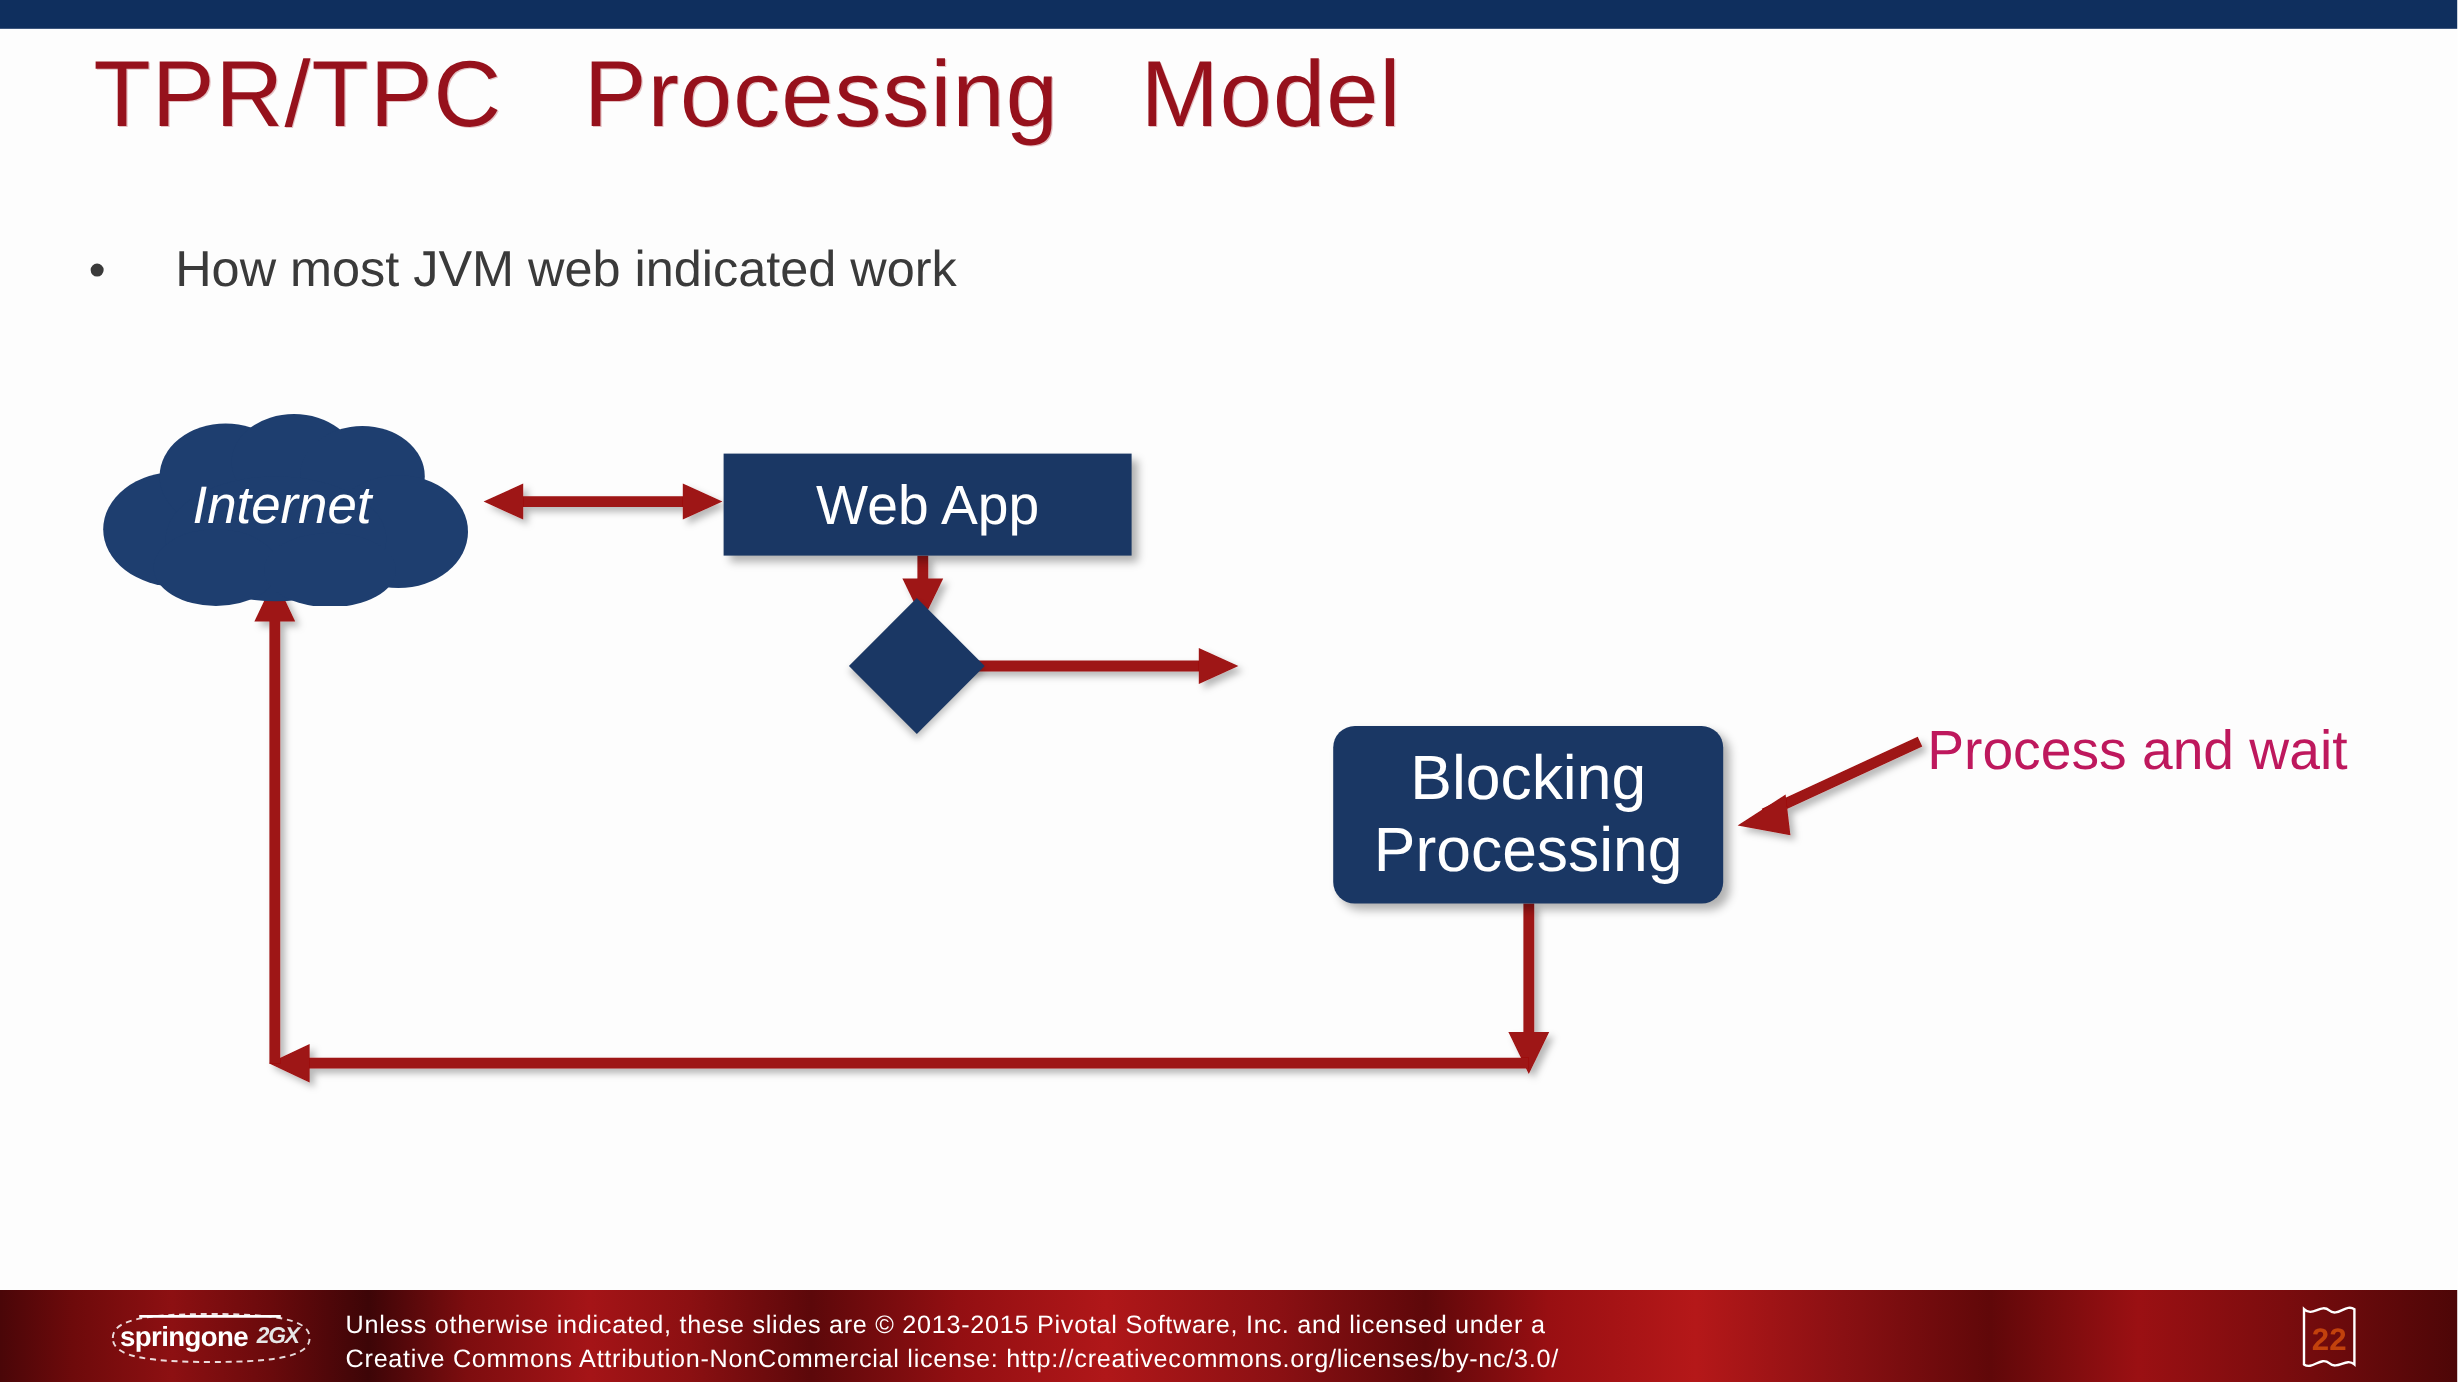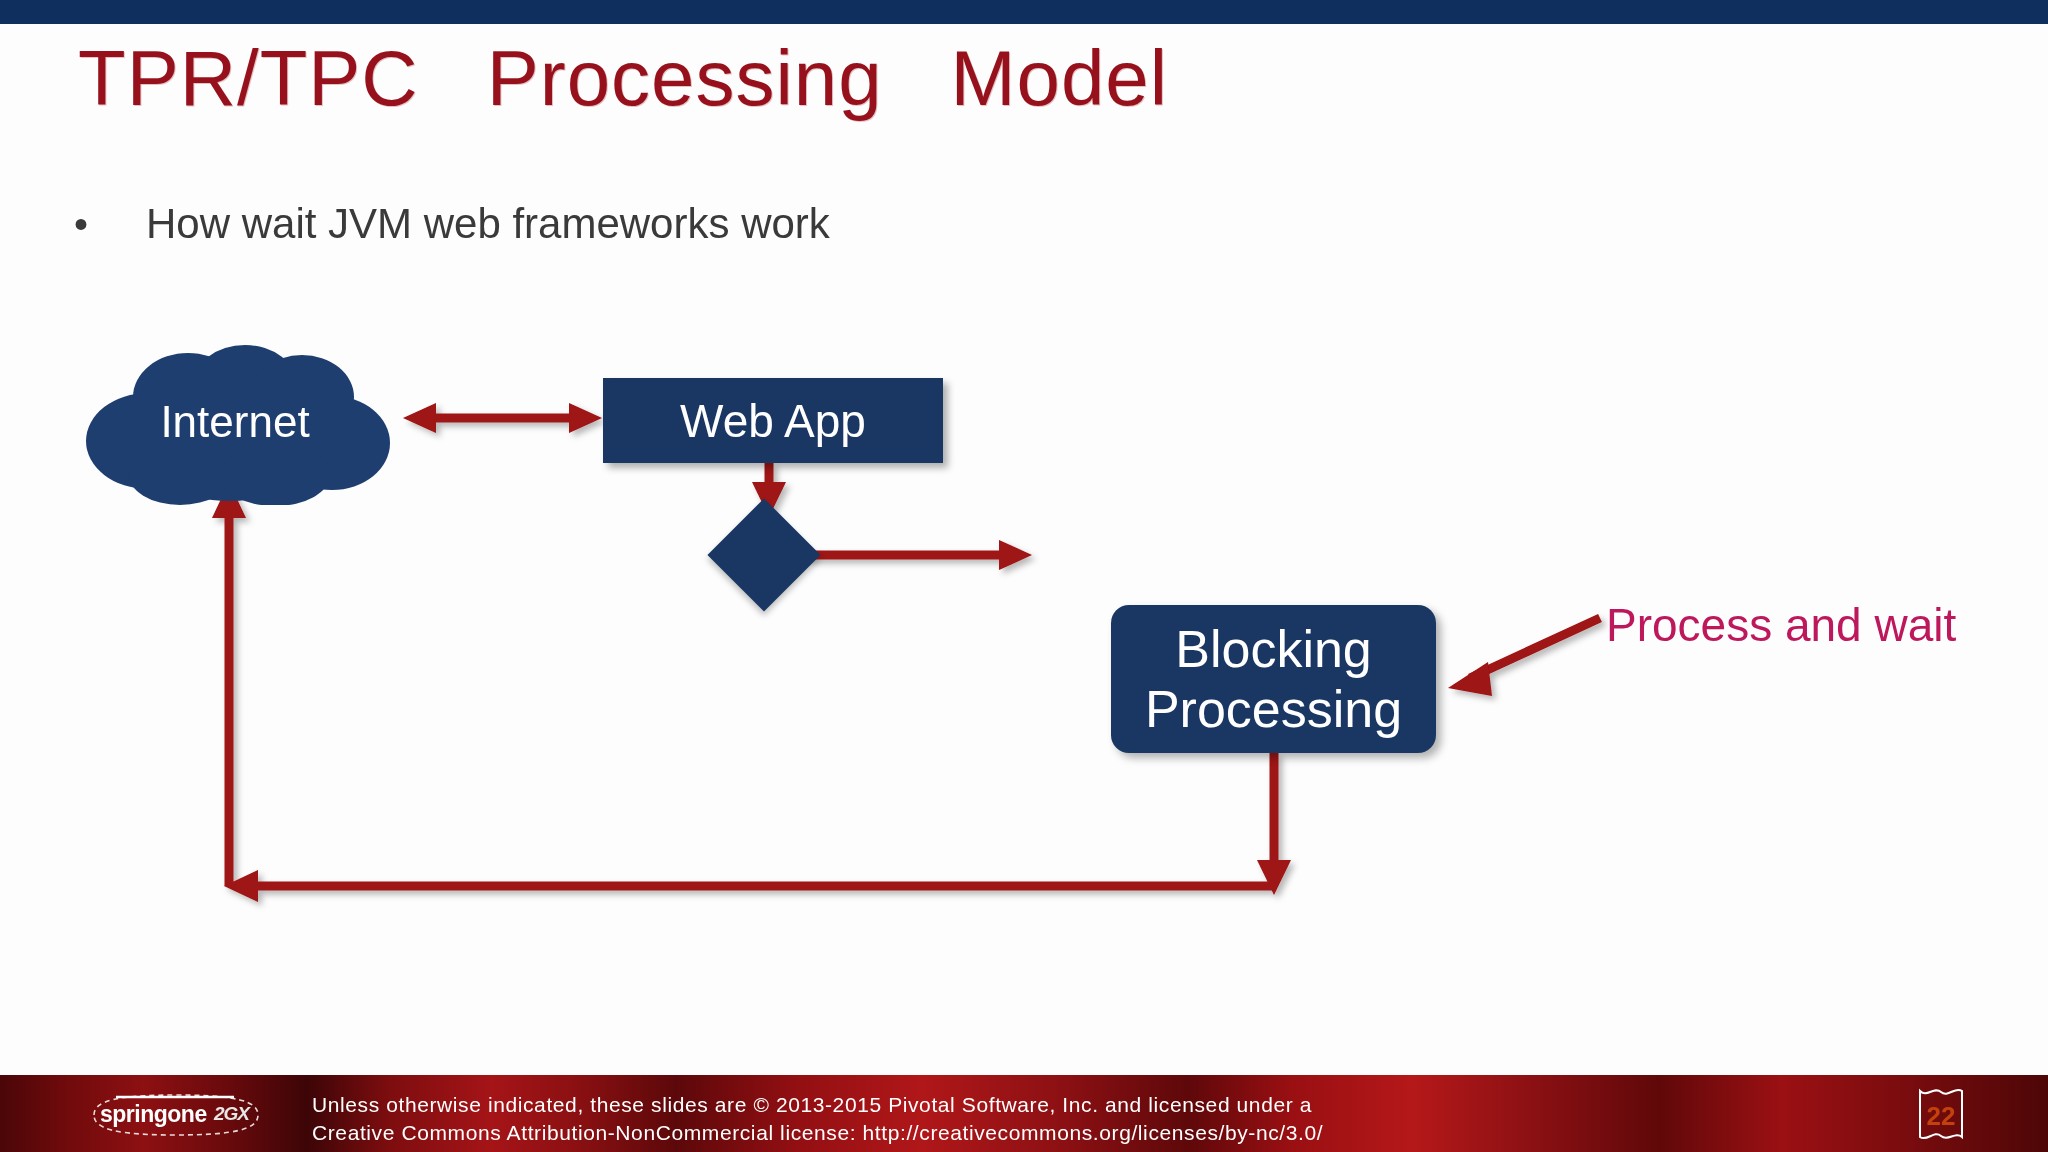--- a/index.html
+++ b/index.html
@@ -69,20 +69,21 @@
     width: 2048px;
     height: 650px;
   }
   
   #cloud {
     position: absolute;
     left: 70px;
     top: 45px;
     width: 330px;
     height: 160px;
+    font-style: italic;
   }
   .cloud-label {
     position: absolute;
     left: 0;
     top: 52px;
     width: 330px;
     text-align: center;
     color: #ffffff;
     font-size: 44px;
     z-index: 4;
@@ -196,21 +197,20 @@
     letter-spacing: -1px;
   }
   #footer-text {
     position: absolute;
     left: 288px;
     top: 1091px;
     color: #ffffff;
     font-size: 21px;
     line-height: 28px;
     letter-spacing: 0.6px;
-    margin-left: 24px;
   }
   #page-badge {
     position: absolute;
     left: 1912px;
     top: 1085px;
     width: 58px;
     height: 58px;
   }
   #page-number {
     position: absolute;
@@ -227,21 +227,21 @@
 <body>
 
 <div id="slide">
 
   <div id="top-band"></div>
 
   <div id="title">TPR/TPC   Processing   Model</div>
 
   <div id="bullet-row">
     <span id="bullet-dot">•</span>
-    <span id="bullet-text">How wait JVM web frameworks work</span>
+    <span id="bullet-text">How most JVM web indicated work</span>
   </div>
 
   <div id="diagram">
 
     <svg id="arrow-layer" viewBox="0 0 2048 650" width="2048" height="650">
       <defs>
         <filter id="softshadow" x="-30%" y="-30%" width="180%" height="180%">
           <feDropShadow dx="4" dy="4" stdDeviation="3" flood-color="#000000" flood-opacity="0.28"></feDropShadow>
         </filter>
       </defs>

